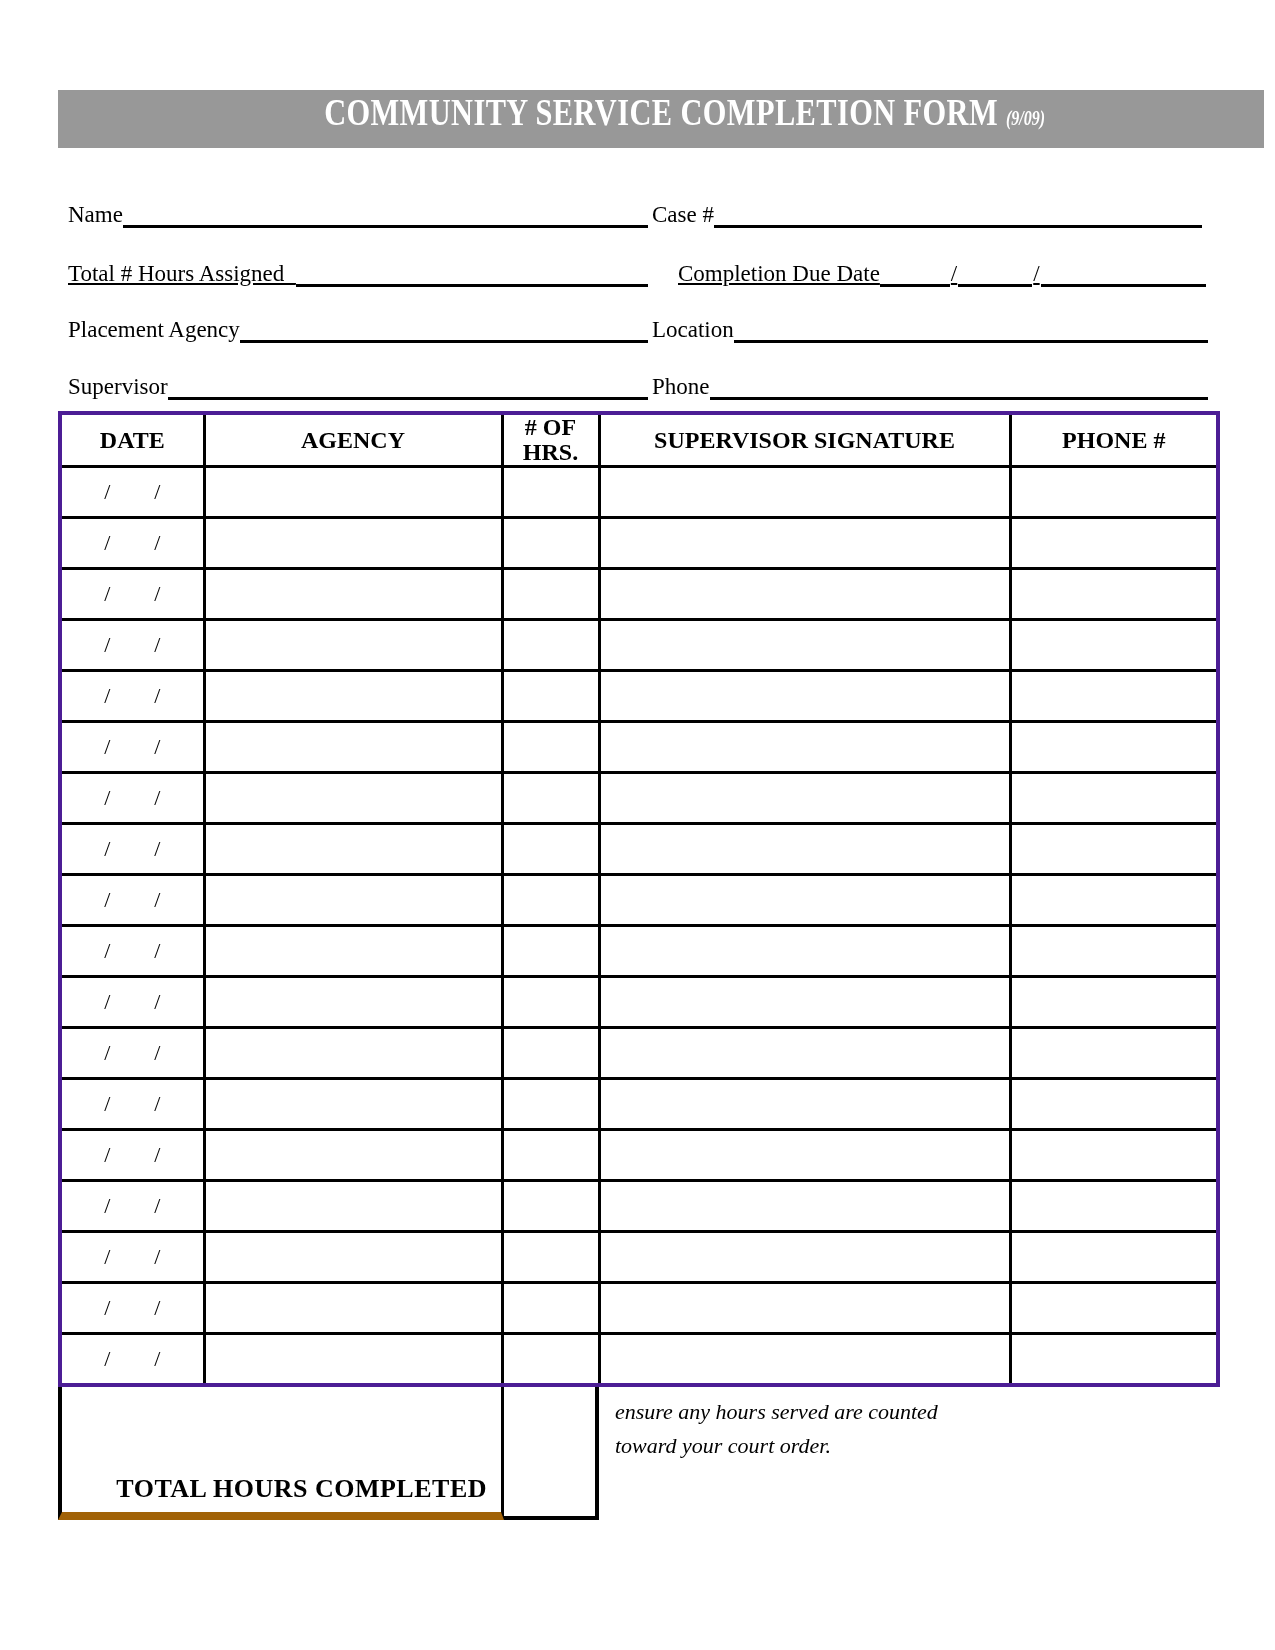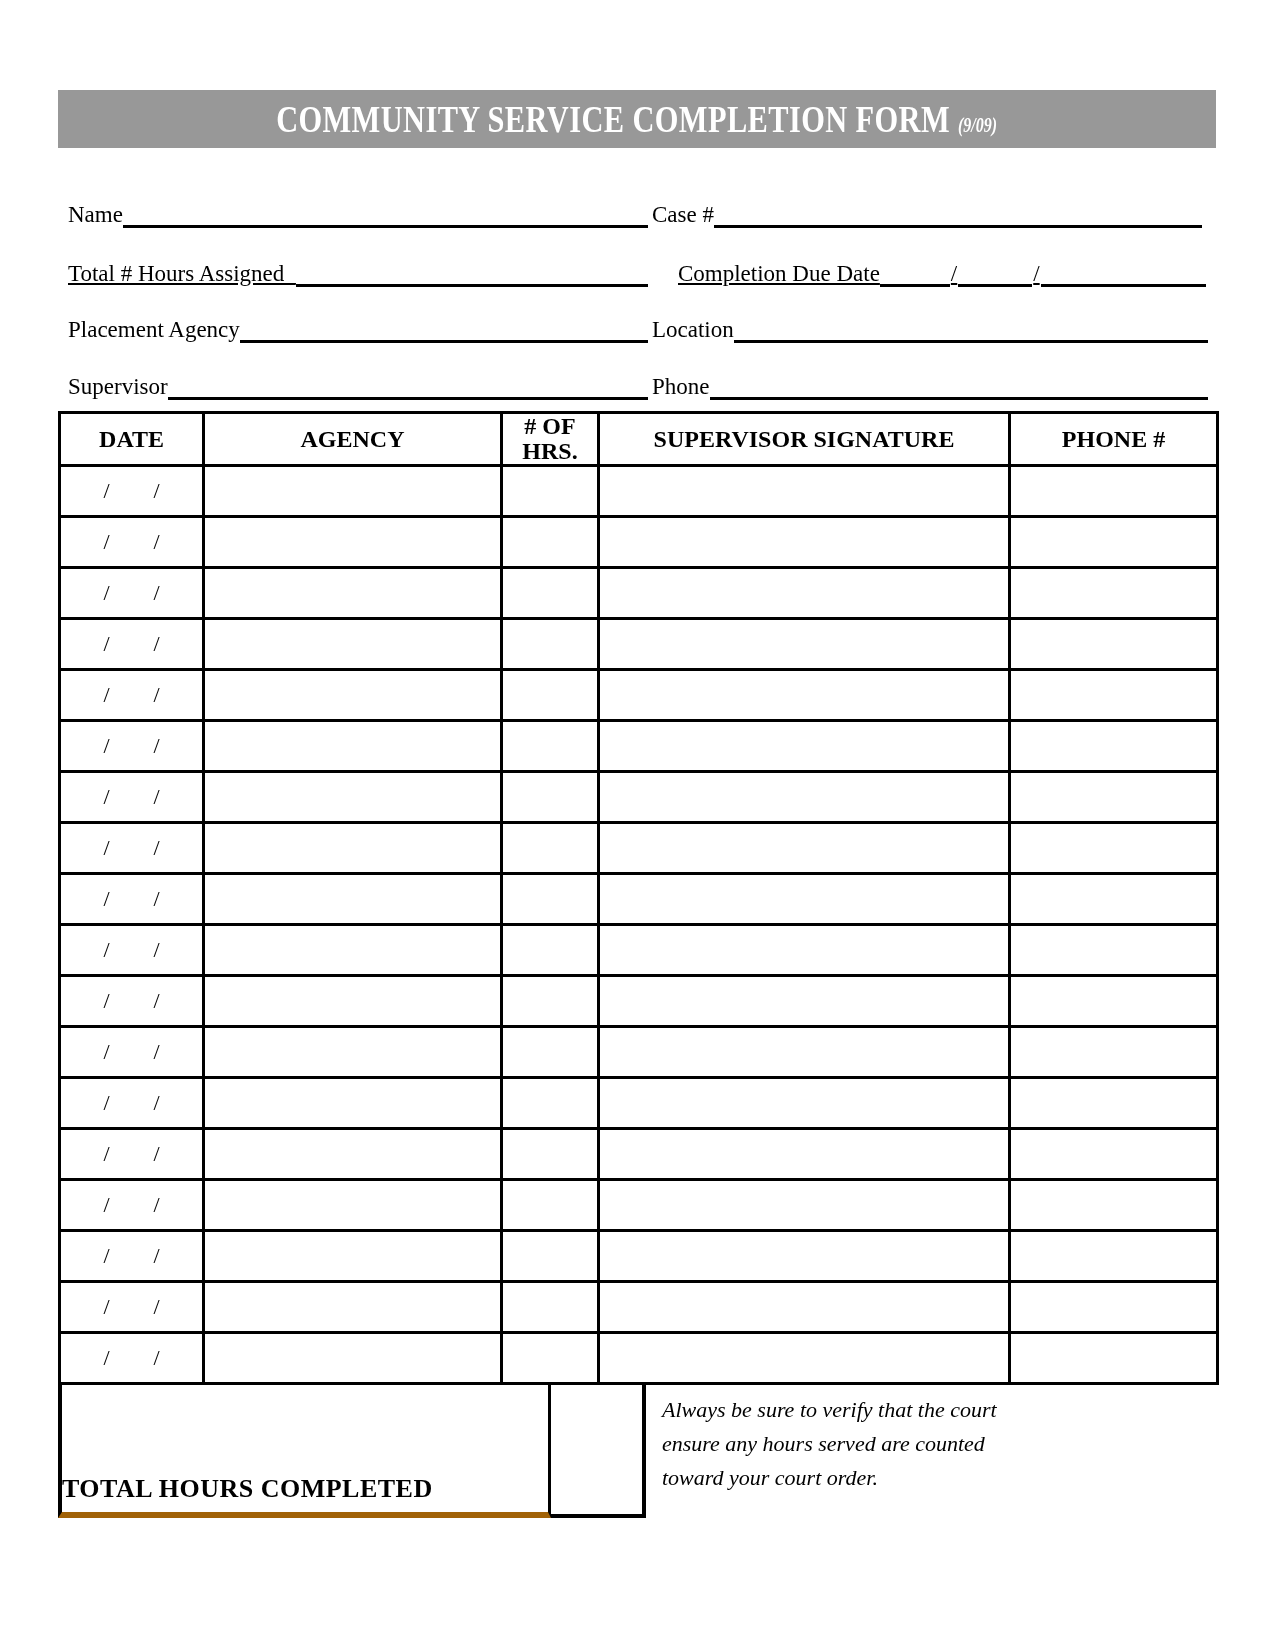--- a/index.html
+++ b/index.html
@@ -7,21 +7,21 @@
     position:relative;
     width:1275px;height:1650px;
     background:#ffffff;
     font-family:"Liberation Serif","DejaVu Serif",serif;
     color:#000;
     overflow:hidden;
   }
   
   .banner{
     position:absolute;left:58px;top:90px;width:1158px;height:58px;
-    display:flex;align-items:center;justify-content:center;
+    display:flex;justify-content:center;padding-left:48px;
   }
   .banner-inner{
     display:flex;align-items:baseline;white-space:nowrap;
     transform:scaleX(0.8);transform-origin:center;color:#fff;
   }
   .banner-title{font-size:38px;font-weight:bold;letter-spacing:.5px;}
   .banner-version{font-size:20px;font-weight:bold;font-style:italic;margin-left:10px;}
   
   .frow{
     position:absolute;left:58px;width:1158px;height:34px;
@@ -40,39 +40,39 @@
   .fill.end8{margin-right:8px;}
   .slashsep{padding:0 1px;}
   #frow-1{top:174px;}
   #frow-2{top:233px;text-decoration:underline;}
   #frow-3{top:289px;}
   #frow-4{top:346px;}
   
   .tablewrap{position:absolute;left:58px;top:411px;width:1158px;}
   table.log{
     width:1158px;border-collapse:collapse;table-layout:fixed;
-    border:2px solid #4c1d95;
+    border:4px solid #4c1d95;
   }
   table.log th,table.log td{border:3px solid #000;padding:0;}
   table.log th{
     height:46px;font-size:24px;font-weight:bold;text-align:center;
     vertical-align:middle;line-height:25px;
   }
   th.hrs{white-space:pre-line;font-size:23px;margin-top:6px;}
   table.log td{height:48px;}
   .dateinner{
     display:flex;justify-content:center;align-items:center;gap:44px;
     font-size:22px;height:100%;
   }
   
   .totalrow{display:flex;height:133px;}
   .tbox-label{
-    box-sizing:border-box;width:493px;
-    border-left:4px solid #000;border-right:3px solid #000;border-bottom:6px solid #a16207;
-    display:flex;align-items:flex-end;justify-content:flex-start;
+    box-sizing:border-box;width:446px;
+    border-left:4px solid #000;border-right:3px solid #000;border-bottom:8px solid #a16207;
+    display:flex;align-items:flex-end;justify-content:flex-end;
     padding:0 14px 8px 0;
     font-weight:bold;font-size:26px;letter-spacing:.5px;white-space:nowrap;
   }
   .tbox-hrs{
     box-sizing:border-box;width:95px;
     border-right:4px solid #000;border-bottom:4px solid #000;
   }
   .note{
     flex:1;box-sizing:border-box;max-width:420px;
     padding:8px 0 0 16px;
@@ -377,20 +377,19 @@
           </tr>
         </tbody>
     </table>
 
     <div class="totalrow">
       <div class="tbox-label">
         <span>TOTAL HOURS COMPLETED</span>
       </div>
       <div class="tbox-hrs"></div>
       <div class="note">
-        <div>Always be sure to verify that the court</div>
         <div>ensure any hours served are counted</div>
         <div>toward your court order.</div>
       </div>
     </div>
   </div>
 
 </div>
 
 </body></html>

